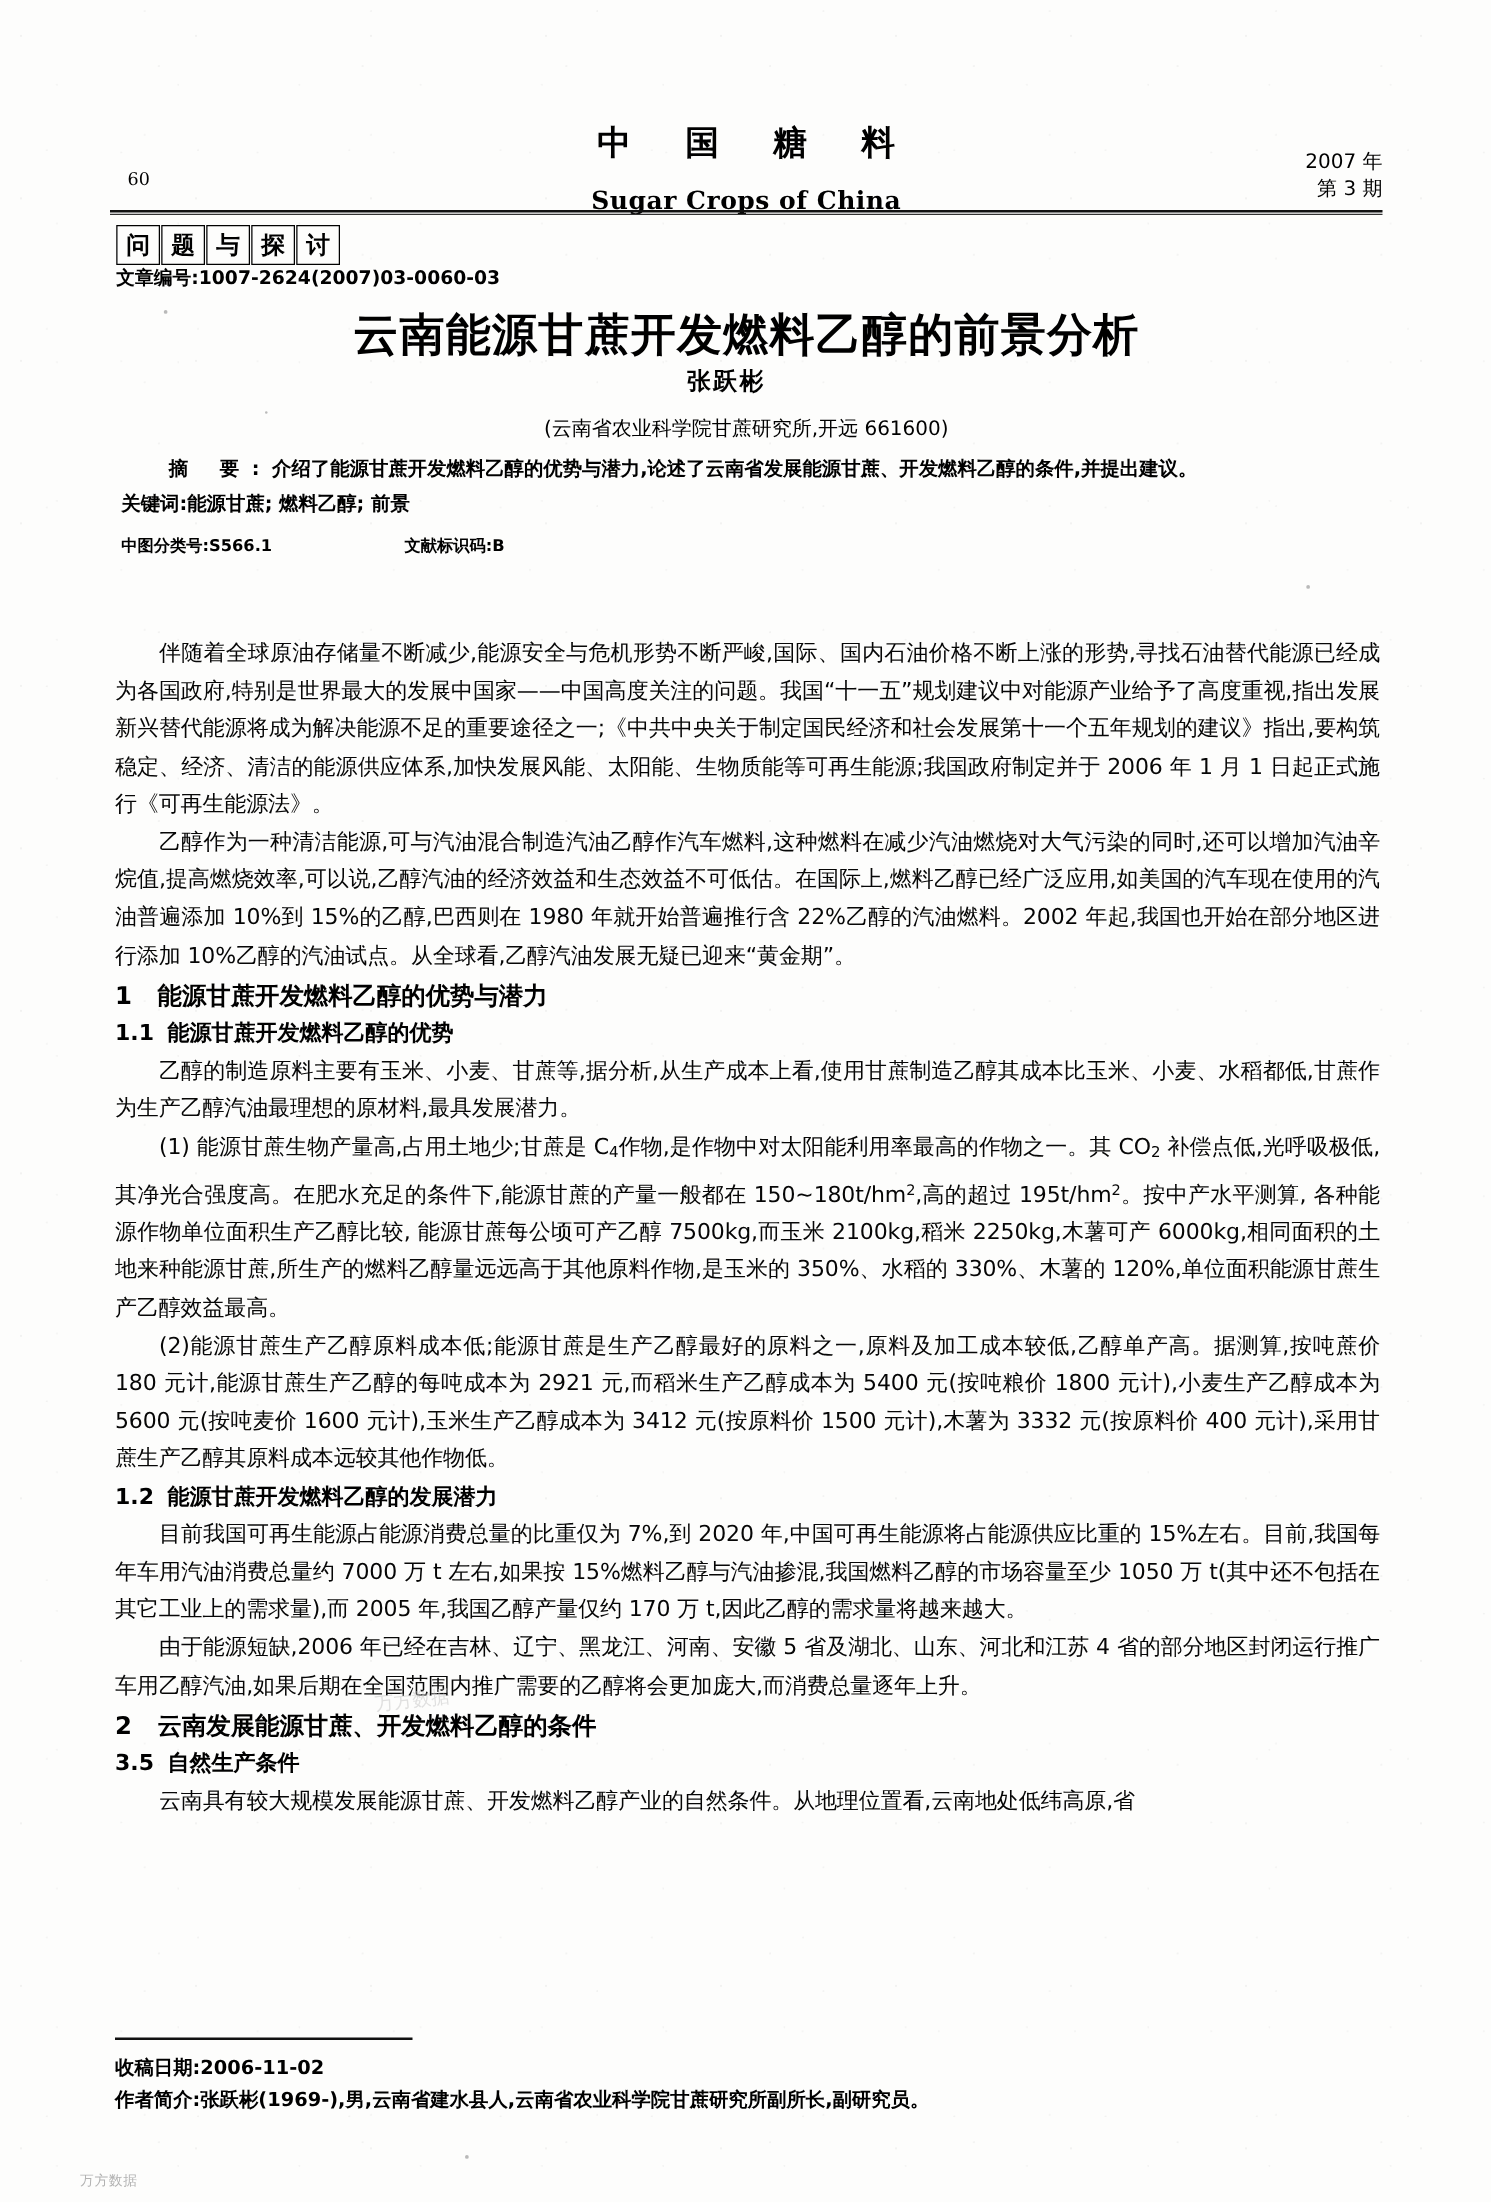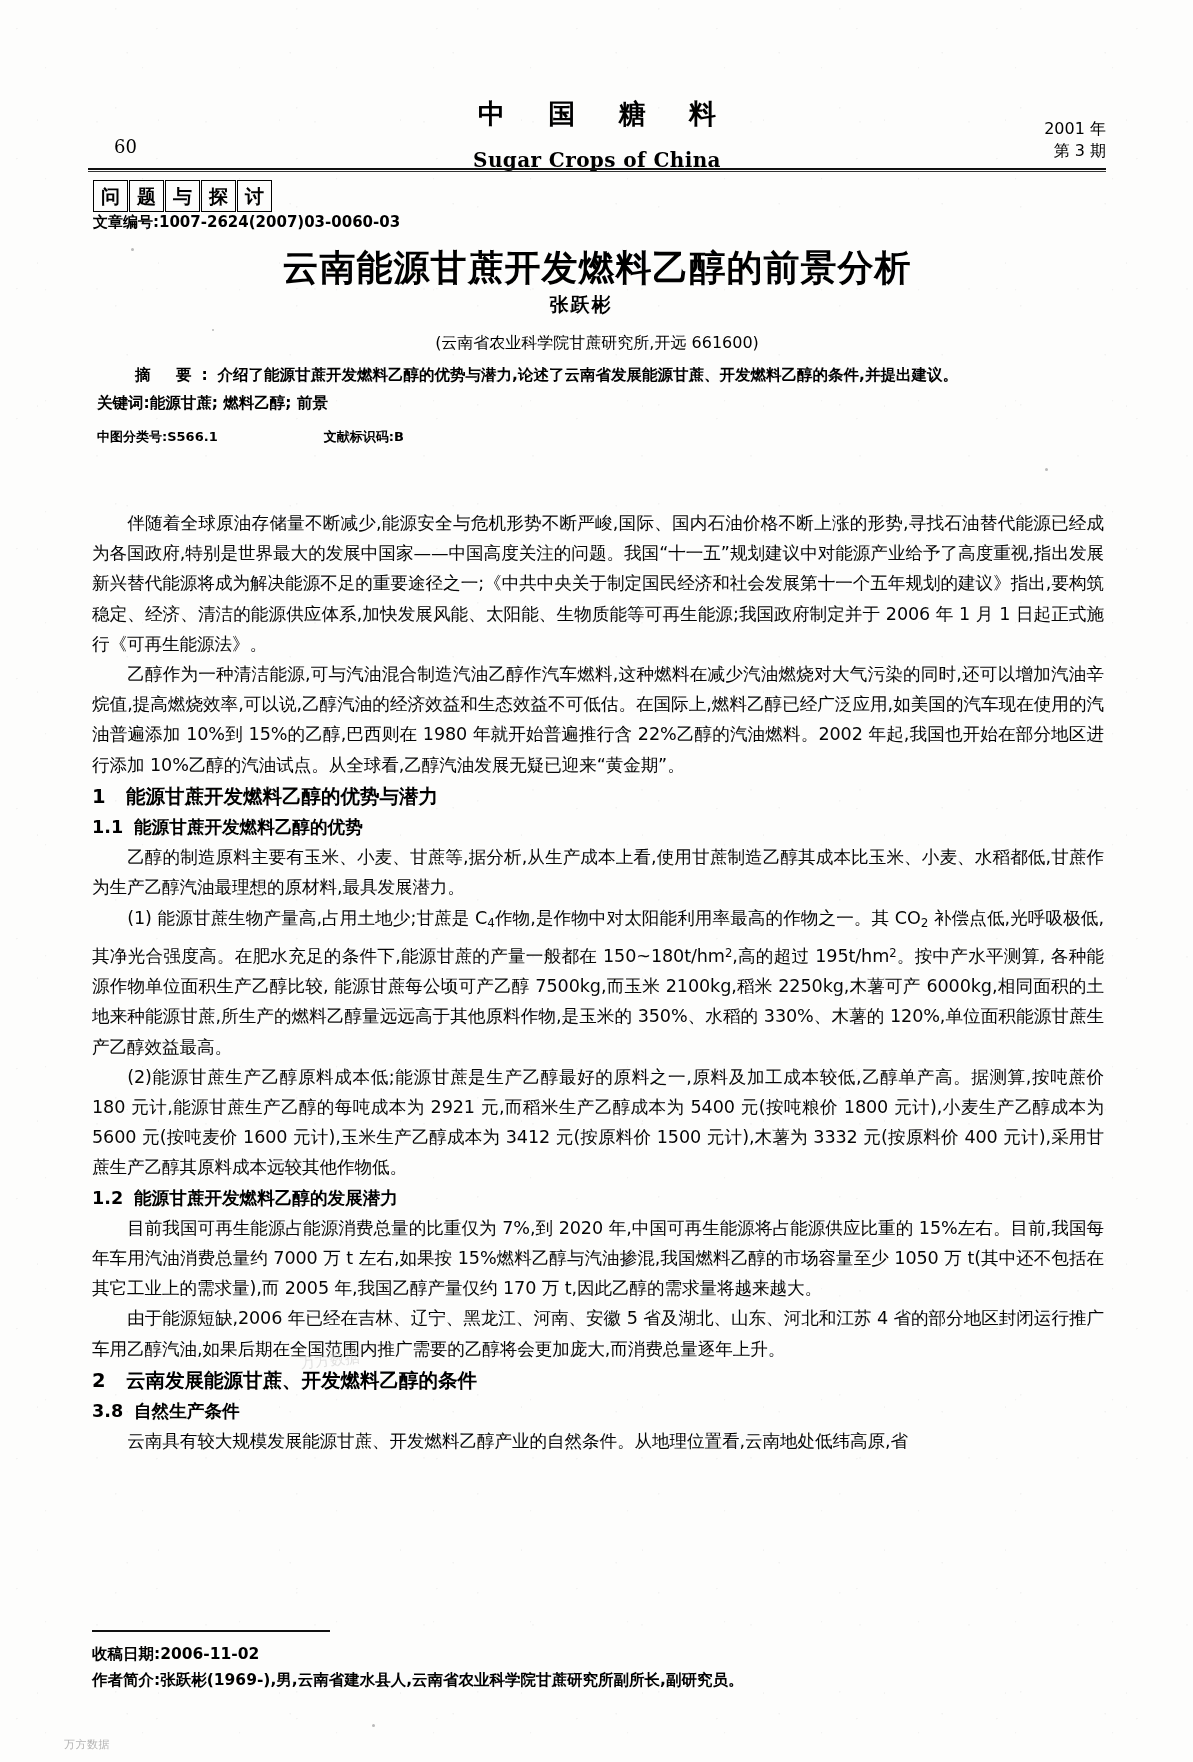--- a/index.html
+++ b/index.html
@@ -74,23 +74,22 @@
     font-size: 20px;
     letter-spacing: 0.4px;
     color: #000;
     margin-top: 16px;
   }
   .page-num {
     position: absolute;
     left: 14px;
     top: 40px;
     font-family: "DejaVu Serif", "Liberation Serif", serif;
-    font-size: 18px;
-    color: #000;
-    margin-left: 12px;
+    font-size: 14px;
+    color: #000;
   }
   .issue-block {
     position: absolute;
     right: 0px;
     top: 22px;
     text-align: right;
     font-family: "DejaVu Sans", sans-serif;
     font-size: 16px;
     line-height: 22px;
     color: #000;
@@ -316,21 +315,21 @@
 <div class="page"></div>
 <div class="scan-noise"></div>
 
 <div class="content">
 
   <div class="masthead">
     <div class="journal-cn">中 国 糖 料</div>
     <div class="journal-en">Sugar Crops  of  China</div>
     <div class="page-num">60</div>
     <div class="issue-block">
-      <div>2001 年</div>
+      <div>2007 年</div>
       <div>第 3 期</div>
     </div>
   </div>
   <div class="rule-double"></div>
 
   <div class="cat-boxes">
     <div class="cat-box">问</div>
     <div class="cat-box">题</div>
     <div class="cat-box">与</div>
     <div class="cat-box">探</div>
@@ -379,21 +378,21 @@
 
     <p class="para">目前我国可再生能源占能源消费总量的比重仅为 7%,到 2020 年,中国可再生能源将占能源供应比重的 15%左右。目前,我国每年车用汽油消费总量约 7000 万 t 左右,如果按 15%燃料乙醇与汽油掺混,我国燃料乙醇的市场容量至少 1050 万 t(其中还不包括在其它工业上的需求量),而 2005 年,我国乙醇产量仅约 170 万 t,因此乙醇的需求量将越来越大。</p>
 
     <p class="para">由于能源短缺,2006 年已经在吉林、辽宁、黑龙江、河南、安徽 5 省及湖北、山东、河北和江苏 4 省的部分地区封闭运行推广车用乙醇汽油,如果后期在全国范围内推广需要的乙醇将会更加庞大,而消费总量逐年上升。</p>
 
     <h2 class="sec">
       <span class="num">2</span><span>云南发展能源甘蔗、开发燃料乙醇的条件</span>
     </h2>
 
     <h3 class="subsec">
-      <span class="num">3.8</span><span>自然生产条件</span>
+      <span class="num">3.5</span><span>自然生产条件</span>
     </h3>
 
     <p class="para">云南具有较大规模发展能源甘蔗、开发燃料乙醇产业的自然条件。从地理位置看,云南地处低纬高原,省</p>
 
   </div>
 
   <div class="foot-rule"></div>
   <div class="footnotes">
     <div>收稿日期:2006-11-02</div>
     <div>作者简介:张跃彬(1969-),男,云南省建水县人,云南省农业科学院甘蔗研究所副所长,副研究员。</div>

